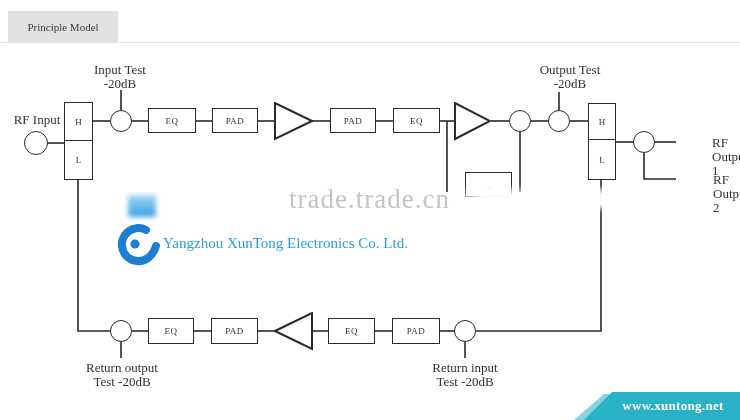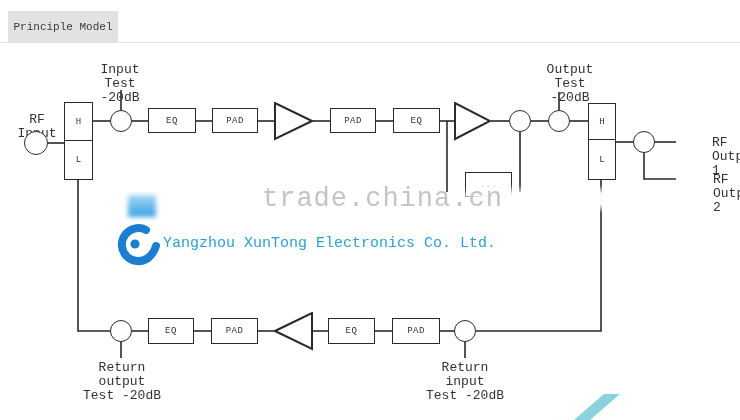--- a/index.html
+++ b/index.html
@@ -1,18 +1,18 @@
 <!DOCTYPE html>
 <html><head>
 <meta charset="utf-8">
 <style>
   html,body{margin:0;padding:0;}
   .stage{
     position:relative;width:740px;height:420px;background:#ffffff;overflow:hidden;
-    font-family:Liberation Mono, monospace;color:#333;
+    font-family:Liberation Serif, serif;color:#333;
   }
   
   .tab{
     position:absolute;left:8px;top:11px;width:110px;height:31px;background:#e2e2e2;
     display:flex;align-items:center;justify-content:center;font-size:11px;color:#3a3a3a;
     z-index:6;
   }
   .tab-divider{position:absolute;left:0;top:42px;width:740px;height:1px;background:#e3e3e3;}
   
   .wires{position:absolute;left:0;top:0;z-index:1;}
@@ -192,21 +192,21 @@
 
   <div class="circle" style="left:454px;top:320px;"></div>
   <div class="lbl center" style="left:425px;top:361px;width:80px;">
     <div>Return input</div>
     <div>Test -20dB</div>
   </div>
 
   <div class="fog" style="left:424px;top:178px;width:152px;height:44px;"></div>
   <div class="fog" style="left:578px;top:180px;width:46px;height:38px;"></div>
 
-  <div class="watermark">trade.china.cn</div>
+  <div class="watermark">trade.trade.cn</div>
 
   <div class="logo-icon">
     <svg width="58" height="84" viewBox="0 0 58 84">
       <defs>
         <linearGradient id="lg" x1="0" y1="0" x2="0" y2="1">
           <stop offset="0" stop-color="#a6d7f4"></stop>
           <stop offset="1" stop-color="#35a0e4"></stop>
         </linearGradient>
         <filter id="blur1" x="-40%" y="-40%" width="180%" height="180%">
           <feGaussianBlur stdDeviation="2.4"></feGaussianBlur>
@@ -215,14 +215,17 @@
       <rect x="22" y="3" width="28" height="22" fill="url(#lg)" filter="url(#blur1)"></rect>
       <path d="M 40 38 A 16.5 16.5 0 1 0 42 66" fill="none" stroke="#1b7ed0" stroke-width="8" stroke-linecap="round"></path>
       <path d="M 42 66 Q 48 61 50 54" fill="none" stroke="#1b7ed0" stroke-width="8" stroke-linecap="round"></path>
       <circle cx="29" cy="52" r="8.5" fill="#ffffff"></circle>
       <circle cx="29" cy="52" r="4.6" fill="#1b7ed0"></circle>
     </svg>
   </div>
   <div class="company">Yangzhou XunTong Electronics Co. Ltd.</div>
 
   <div class="banner-light"></div>
+  <div class="banner">
+    <span>www.xuntong.net</span>
+  </div>
 
 </div>
 
 </body></html>

